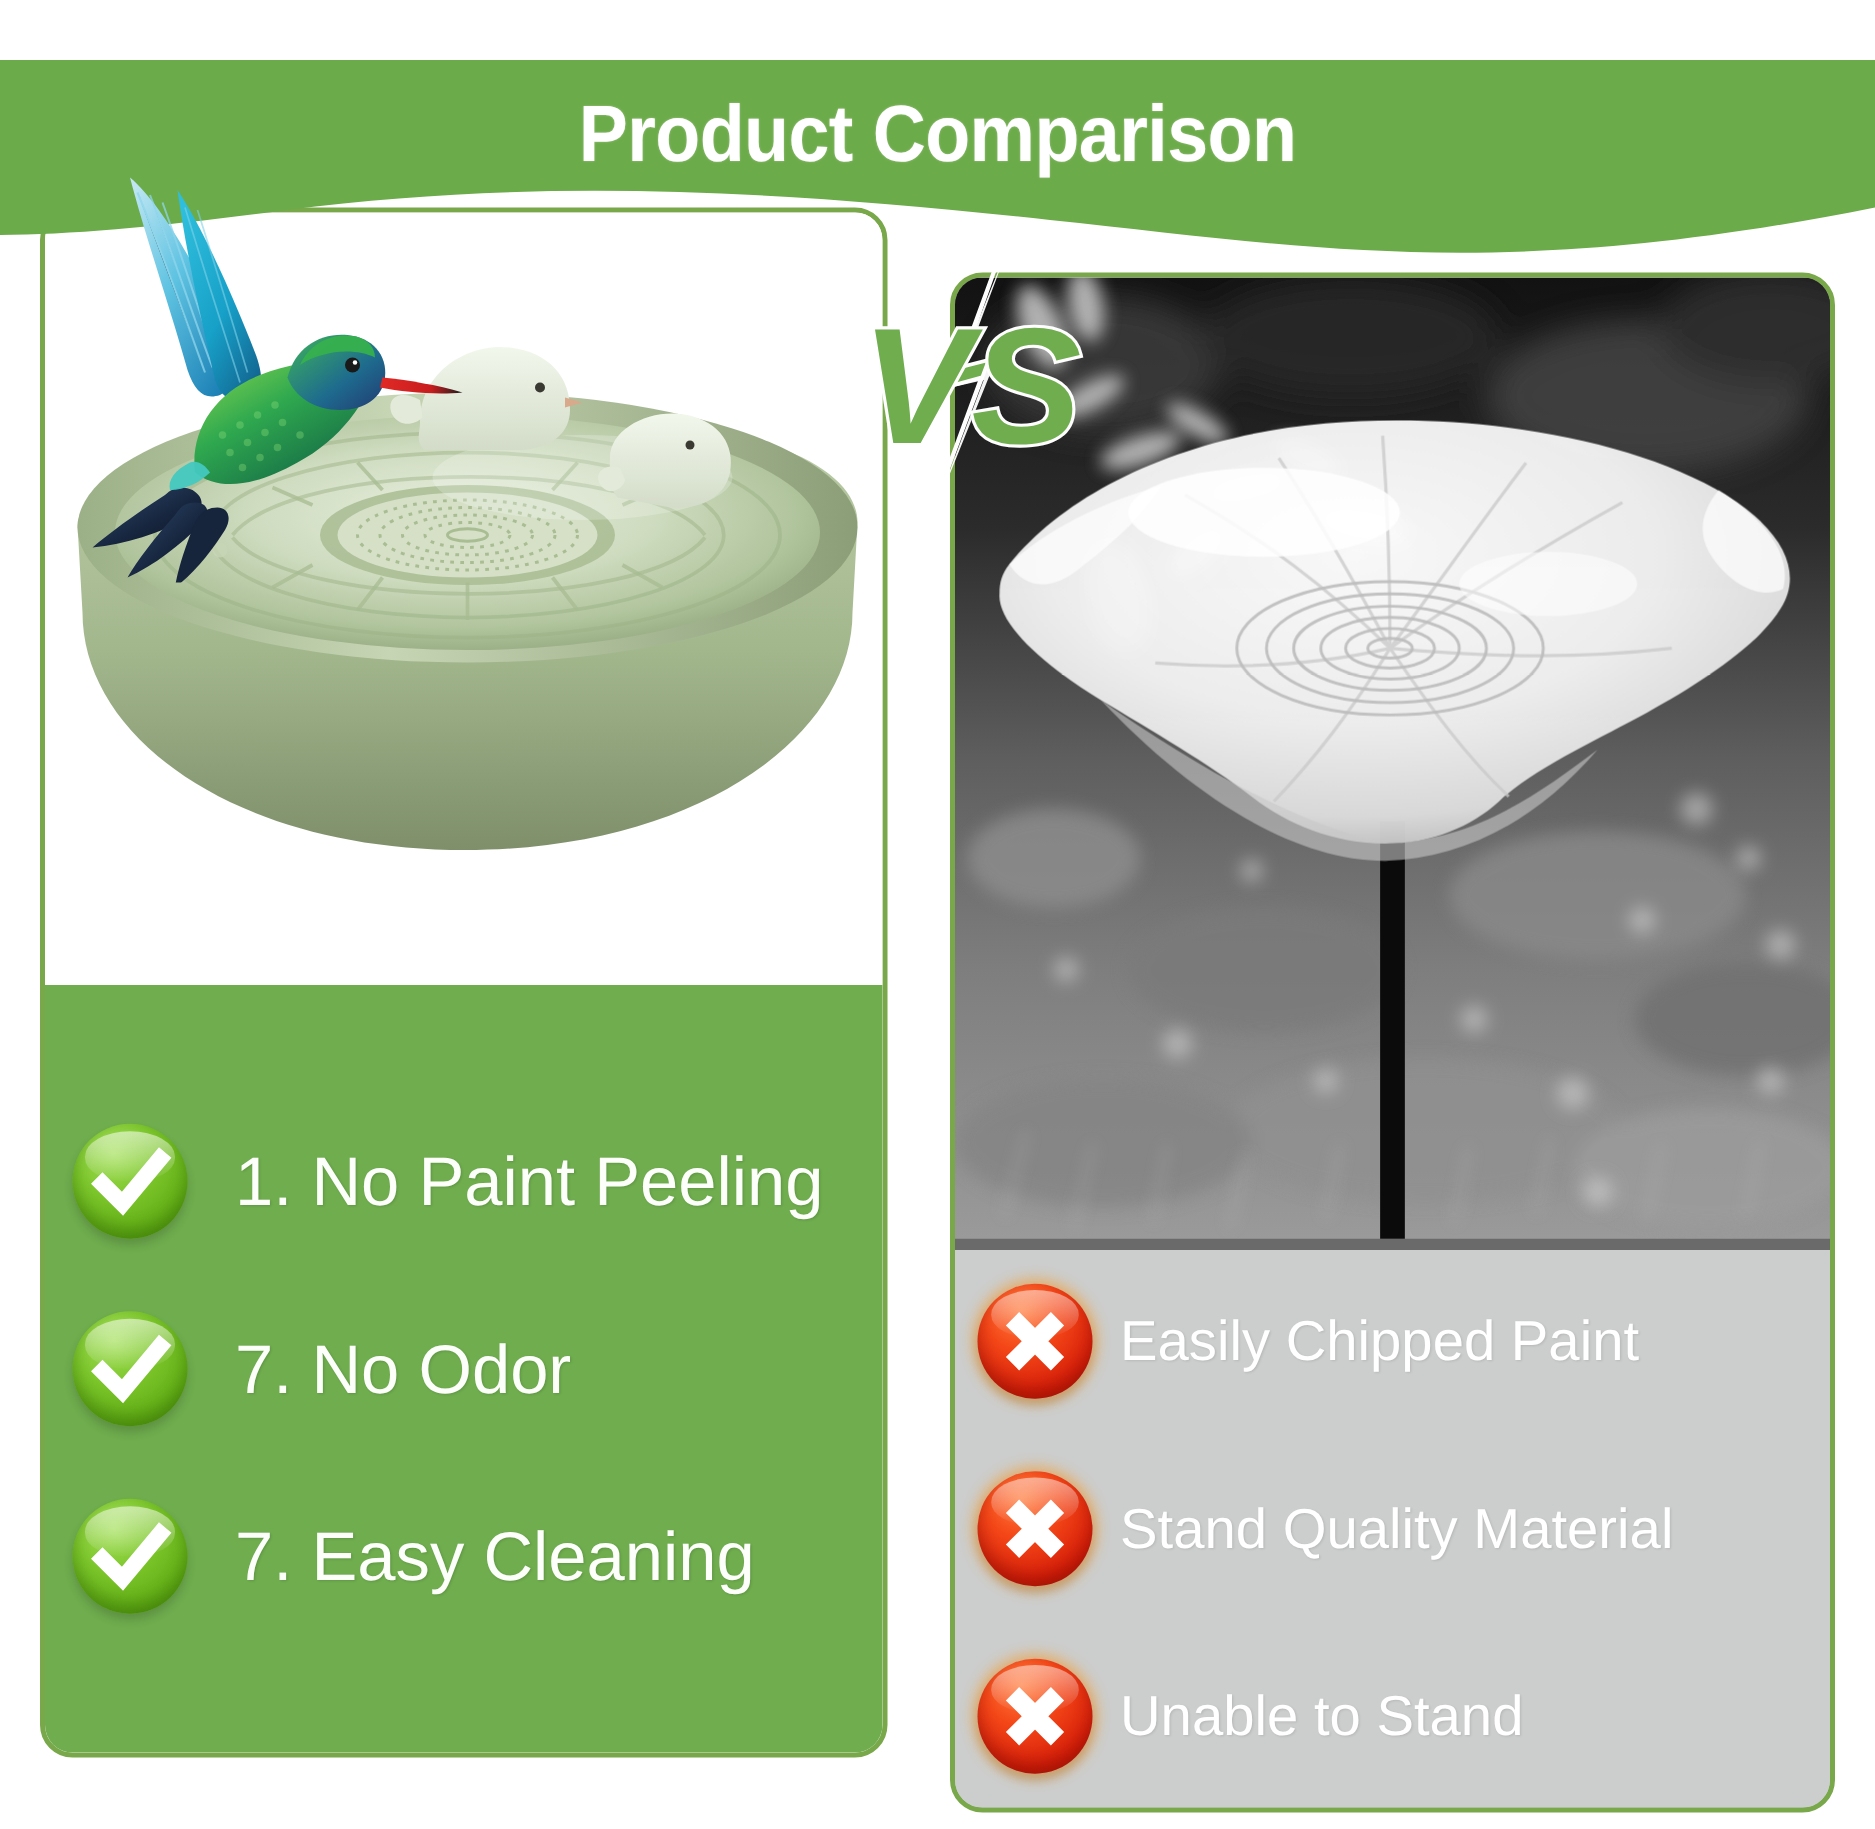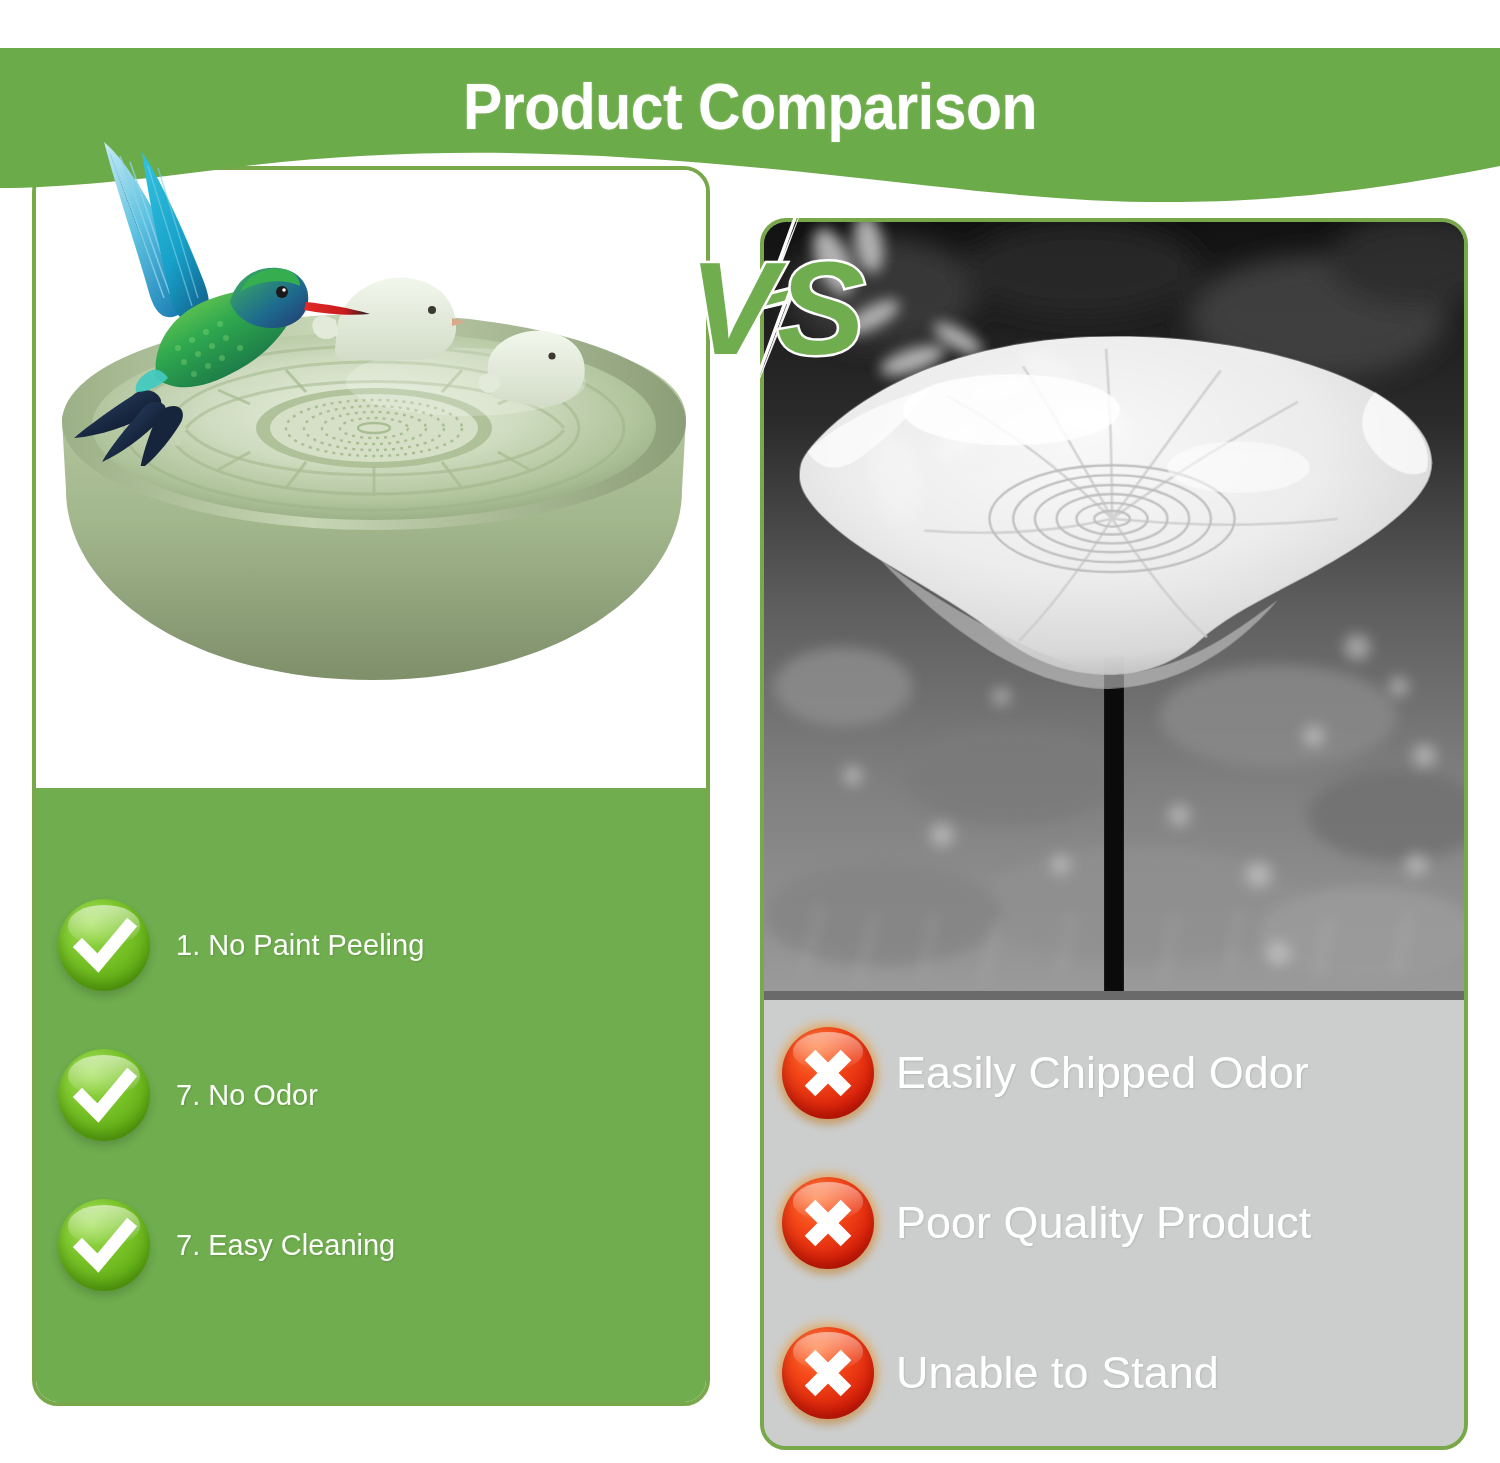--- a/index.html
+++ b/index.html
@@ -31,23 +31,24 @@
     background:#ffffff; overflow:hidden;
   }
   .left-pros {
     position:absolute; left:0; top:618px; width:100%; bottom:0;
     background:#6FAD4E;
     display:flex; flex-direction:column; justify-content:center;
     padding:0 0 0 22px; gap:58px;
   }
   .pro-row { display:flex; align-items:center; gap:26px; }
   .pro-label {
-    color:#FCFFFA; font-size:29px; font-weight:normal;
+    color:#FCFFFA; font-size:55px; font-weight:normal;
     letter-spacing:0px; text-shadow:1px 1px 2px rgba(0,0,0,0.13);
     white-space:nowrap;
+    margin-left:12px;
   }
 
   
   .badge-check {
     position:relative; width:92px; height:92px; flex:0 0 92px;
     border-radius:50%;
     background:
       radial-gradient(circle at 36% 26%, #A4E05A 0%, #7CC62B 38%, #63AF16 72%, #4E930C 100%);
     box-shadow:0 5px 8px rgba(0,0,0,0.16), inset 0 -7px 13px rgba(40,90,0,0.42);
   }
@@ -363,30 +364,30 @@
   </div>
 
   <div class="right-cons">
 
     <div class="con-row">
       <div class="badge-x">
         <svg viewBox="0 0 92 92">
           <path d="M28,28 L64,64 M64,28 L28,64" fill="none" stroke="#FFFFFF" stroke-width="15" stroke-linecap="butt"></path>
         </svg>
       </div>
-      <span class="con-label">Easily Chipped Odor</span>
+      <span class="con-label">Easily Chipped Paint</span>
     </div>
 
     <div class="con-row">
       <div class="badge-x">
         <svg viewBox="0 0 92 92">
           <path d="M28,28 L64,64 M64,28 L28,64" fill="none" stroke="#FFFFFF" stroke-width="15" stroke-linecap="butt"></path>
         </svg>
       </div>
-      <span class="con-label">Poor Quality Product</span>
+      <span class="con-label">Stand Quality Material</span>
     </div>
 
     <div class="con-row">
       <div class="badge-x">
         <svg viewBox="0 0 92 92">
           <path d="M28,28 L64,64 M64,28 L28,64" fill="none" stroke="#FFFFFF" stroke-width="15" stroke-linecap="butt"></path>
         </svg>
       </div>
       <span class="con-label">Unable to Stand</span>
     </div>

